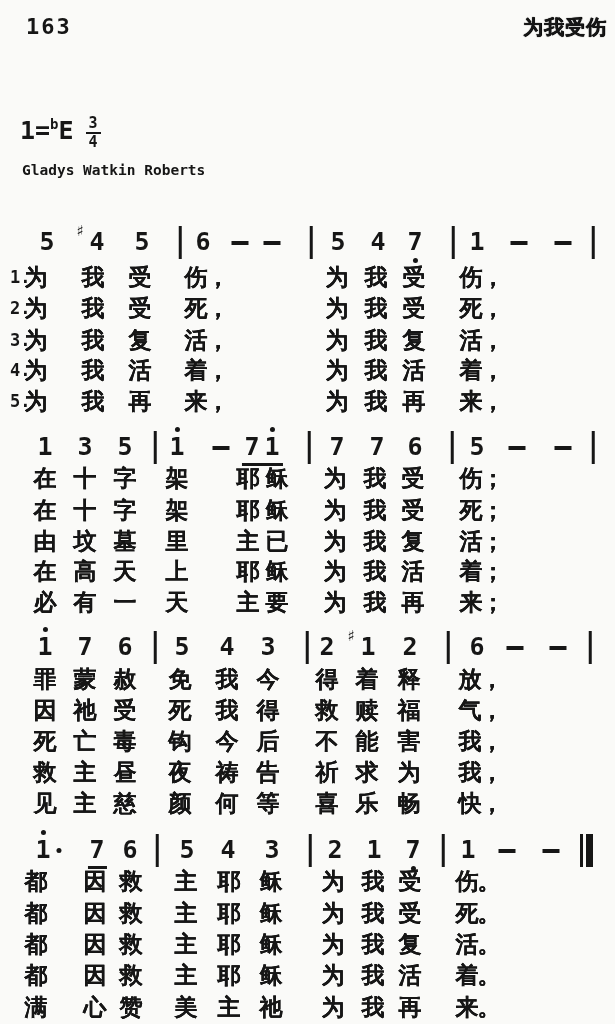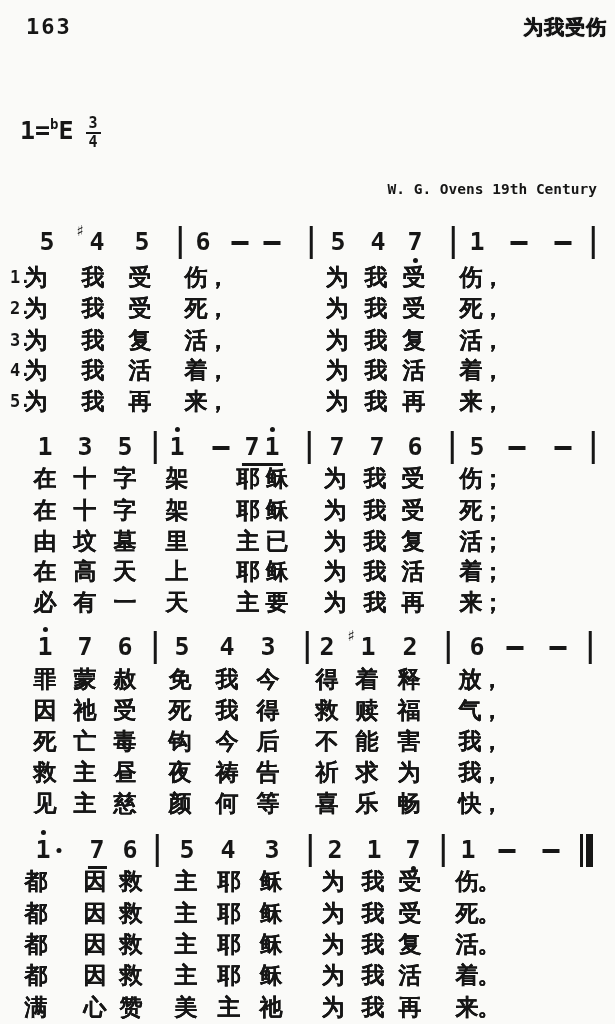--- a/index.html
+++ b/index.html
@@ -98,22 +98,22 @@
 </head>
 <body>
 
 <div class="page">
   <div class="pagenum">163</div>
   <div class="category">为我受伤</div>
 
   <div class="keysig"><span>1=</span><span class="kflat">b</span><span>E</span><span class="meter"><span class="mnum">3</span><span class="mden">4</span></span></div>
 
   <div class="authorL">
+    <div>Gladys Watkin Roberts</div>
   </div>
-  <div class="authorR">W. G. Ovens 19th Century</div>
 
   <div id="notation">
       <div class="note-row" style="top: 229px;">
         <div class="note" style="left: 47px;">5</div>
         <div class="note" style="left: 97px;">4<span class="sharp">♯</span></div>
         <div class="note" style="left: 142px;">5</div>
         <div class="barline" style="left: 180px;"></div>
         <div class="note" style="left: 203px;">6</div>
         <div class="dash" style="left: 240px;"></div>
         <div class="dash" style="left: 272px;"></div>

